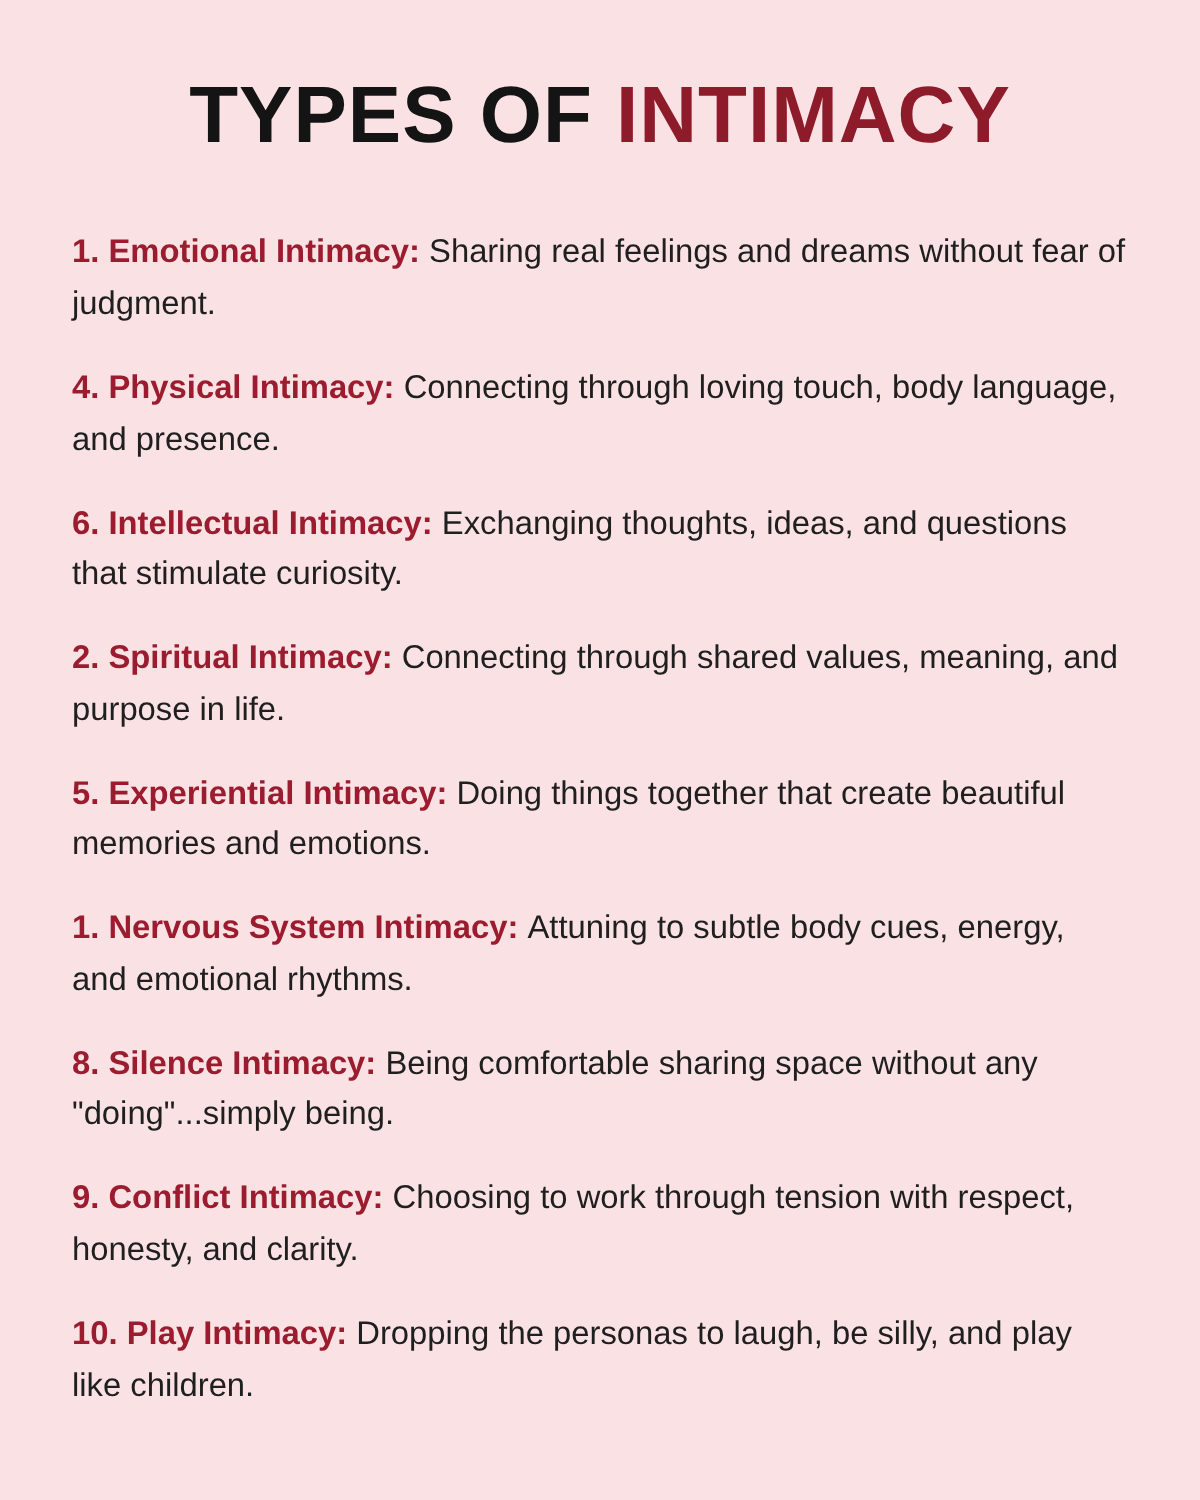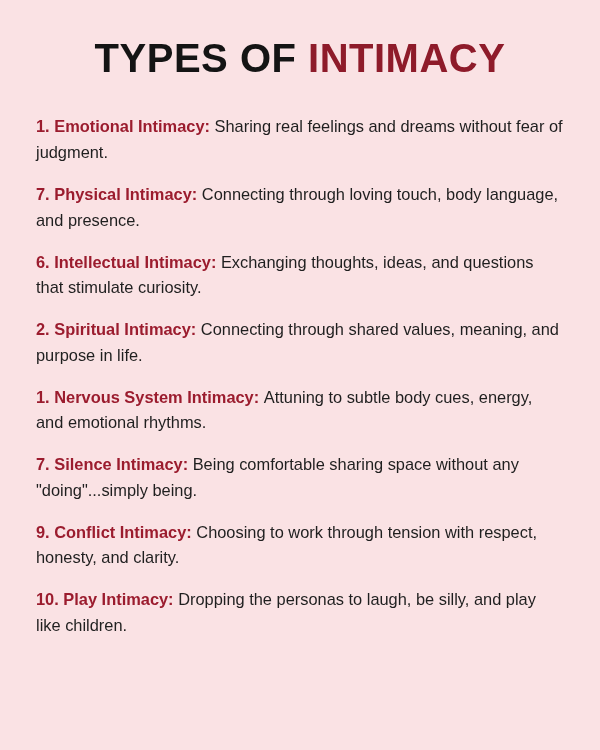--- a/index.html
+++ b/index.html
@@ -64,39 +64,42 @@
     <span class="part-one">TYPES OF </span><span class="part-two">INTIMACY</span>
   </h1>
 
   <div class="list">
 
     <p class="item">
       <span class="lead">1. Emotional Intimacy: </span><span class="body">Sharing real feelings and dreams without fear of judgment.</span>
     </p>
 
     <p class="item">
-      <span class="lead">7. Physical Intimacy: </span><span class="body">Connecting through loving touch, body language, and presence.</span>
+      <span class="lead">4. Physical Intimacy: </span><span class="body">Connecting through loving touch, body language, and presence.</span>
     </p>
 
     <p class="item">
       <span class="lead">6. Intellectual Intimacy: </span><span class="body">Exchanging thoughts, ideas, and questions that stimulate curiosity.</span>
     </p>
 
     <p class="item">
       <span class="lead">2. Spiritual Intimacy: </span><span class="body">Connecting through shared values, meaning, and purpose in life.</span>
     </p>
 
+    <p class="item">
+      <span class="lead">5. Experiential Intimacy: </span><span class="body">Doing things together that create beautiful memories and emotions.</span>
+    </p>
 
     <p class="item">
       <span class="lead">1. Nervous System Intimacy: </span><span class="body">Attuning to subtle body cues, energy, and emotional rhythms.</span>
     </p>
 
 
     <p class="item">
-      <span class="lead">7. Silence Intimacy: </span><span class="body">Being comfortable sharing space without any "doing"...simply being.</span>
+      <span class="lead">8. Silence Intimacy: </span><span class="body">Being comfortable sharing space without any "doing"...simply being.</span>
     </p>
 
     <p class="item">
       <span class="lead">9. Conflict Intimacy: </span><span class="body">Choosing to work through tension with respect, honesty, and clarity.</span>
     </p>
 
     <p class="item">
       <span class="lead">10. Play Intimacy: </span><span class="body">Dropping the personas to laugh, be silly, and play like children.</span>
     </p>
 

